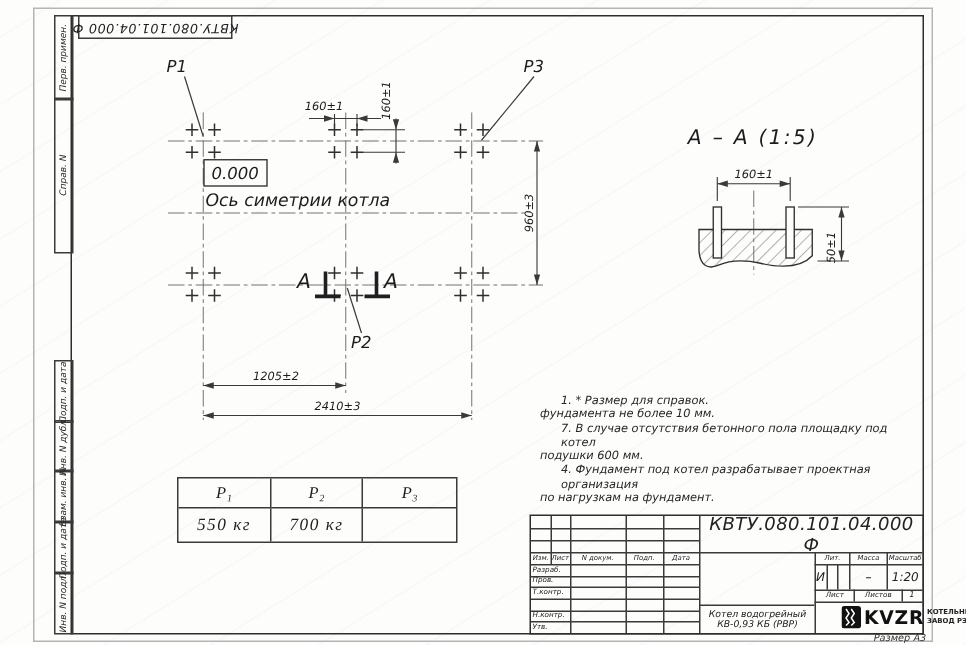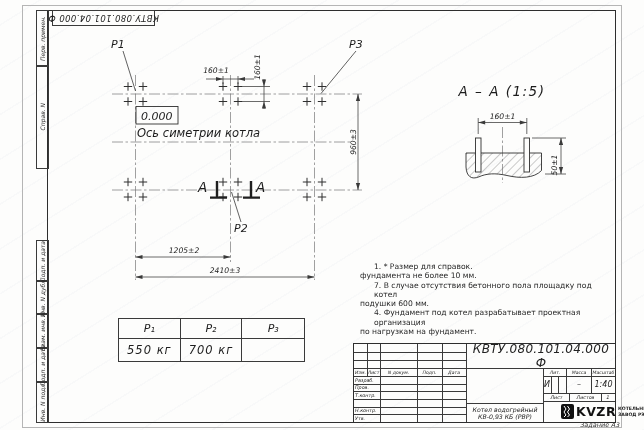--- a/index.html
+++ b/index.html
@@ -9,25 +9,25 @@
     background-image:
       repeating-linear-gradient(-32deg, rgba(140,155,185,0.045) 0 1.5px, transparent 1.5px 38px);
   }
   .abs{position:absolute;}
   .outer-border{position:absolute;left:22px;top:5px;width:598px;height:421px;border:1px solid #b5b5b5;}
   .frame{position:absolute;left:47px;top:10px;width:567px;height:411px;border:1.5px solid #2e2e2e;}
   .mbox{position:absolute;left:36px;width:11px;border:1px solid #3a3a3a;display:flex;align-items:center;justify-content:center;}
   .vlabel{writing-mode:vertical-rl;transform:rotate(180deg);font-size:6px;font-style:italic;white-space:nowrap;color:#2b2b2b;}
   .stamp{position:absolute;left:52px;top:10px;width:101px;height:14px;border:1px solid #3a3a3a;display:flex;align-items:center;justify-content:center;}
   .stamp span{transform:rotate(180deg);font-size:8.5px;font-style:italic;white-space:nowrap;letter-spacing:0.4px;}
-  .notes{position:absolute;left:360px;top:262px;width:254px;font-size:7.6px;line-height:9.3px;color:#262626;}
+  .notes{position:absolute;left:360px;top:262px;width:254px;font-size:7.6px;font-style:italic;line-height:9.3px;color:#262626;}
   .notes .ind{padding-left:14px;}
   .loads{position:absolute;left:118px;top:318px;width:185px;height:42px;display:grid;
     grid-template-columns:1fr 1fr 1fr;grid-template-rows:20px 22px;border:1px solid #3a3a3a;}
-  .loads div{border-right:1px solid #3a3a3a;border-bottom:1px solid #3a3a3a;display:flex;align-items:center;justify-content:center;font-style:italic;}
+  .loads div{border-right:1px solid #3a3a3a;border-bottom:1px solid #3a3a3a;display:flex;align-items:center;justify-content:center;font-style:italic;font-family:Liberation Serif, serif;}
   .loads div:nth-child(3n){border-right:none;text-align:center;}
   .loads div:nth-child(n+4){border-bottom:none;}
   .loads .hdr{font-size:11px;}
   .loads .val{font-size:11.5px;letter-spacing:1px;}
   .tb{position:absolute;left:353px;top:343px;width:261px;height:78px;border:1.3px solid #2e2e2e;font-style:italic;}
   .tb .cell{position:absolute;display:flex;align-items:center;justify-content:center;text-align:center;color:#222;}
   .tb .l{position:absolute;background:#3a3a3a;}
   .fmt{position:absolute;left:560px;top:421px;width:80px;text-align:center;font-size:6.5px;font-style:italic;color:#333;}
   svg text{font-family:"DejaVu Sans",sans-serif;font-style:italic;fill:#1c1c1c;}
   .kvzr{position:absolute;display:flex;align-items:center;gap:2px;}
@@ -240,33 +240,33 @@
     <div class="cell" style="left:113px;top:60px;width:76px;height:18px;flex-direction:column;font-size:6.2px;line-height:7.5px;">
       <span>Котел водогрейный</span>
       <span>КВ-0,93 КБ (РВР)</span>
     </div>
 
     <div class="cell" style="left:190px;top:24px;width:22px;height:8px;font-size:4.6px;">Лит.</div>
     <div class="cell" style="left:213px;top:24px;width:24px;height:8px;font-size:4.6px;">Масса</div>
     <div class="cell" style="left:238px;top:24px;width:23px;height:8px;font-size:4.6px;">Масштаб</div>
     <div class="cell" style="left:189px;top:32px;width:8px;height:17px;font-size:8px;">И</div>
     <div class="cell" style="left:213px;top:32px;width:24px;height:17px;font-size:8px;">–</div>
-    <div class="cell" style="left:238px;top:32px;width:23px;height:17px;font-size:8px;">1:40</div>
+    <div class="cell" style="left:238px;top:32px;width:23px;height:17px;font-size:8px;">1:20</div>
 
     <div class="cell" style="left:190px;top:49px;width:25px;height:8px;font-size:4.8px;">Лист</div>
     <div class="cell" style="left:216px;top:49px;width:31px;height:8px;font-size:4.8px;">Листов</div>
     <div class="cell" style="left:247px;top:49px;width:14px;height:8px;font-size:5.2px;">1</div>
 
     <div class="kvzr" style="left:207px;top:60px;">
       <svg width="13" height="15" viewBox="0 0 13 15">
         <rect x="0" y="0" width="13" height="15" rx="2" fill="#111"></rect>
         <path d="M3 2 L5 5 L3 8 L5 11 L3 13 M6.5 2 L8.5 5 L6.5 8 L8.5 11 L6.5 13" stroke="#fff" stroke-width="1" fill="none"></path>
       </svg>
       <span class="wordmark">KVZR</span>
       <span class="sub">
         <span>КОТЕЛЬНЫЙ</span><br>
         <span>ЗАВОД РЭП</span>
       </span>
     </div>
   </div>
 
-  <div class="fmt">Задание А3</div>
+  <div class="fmt">Размер А3</div>
 </div>
 
 </body></html>

